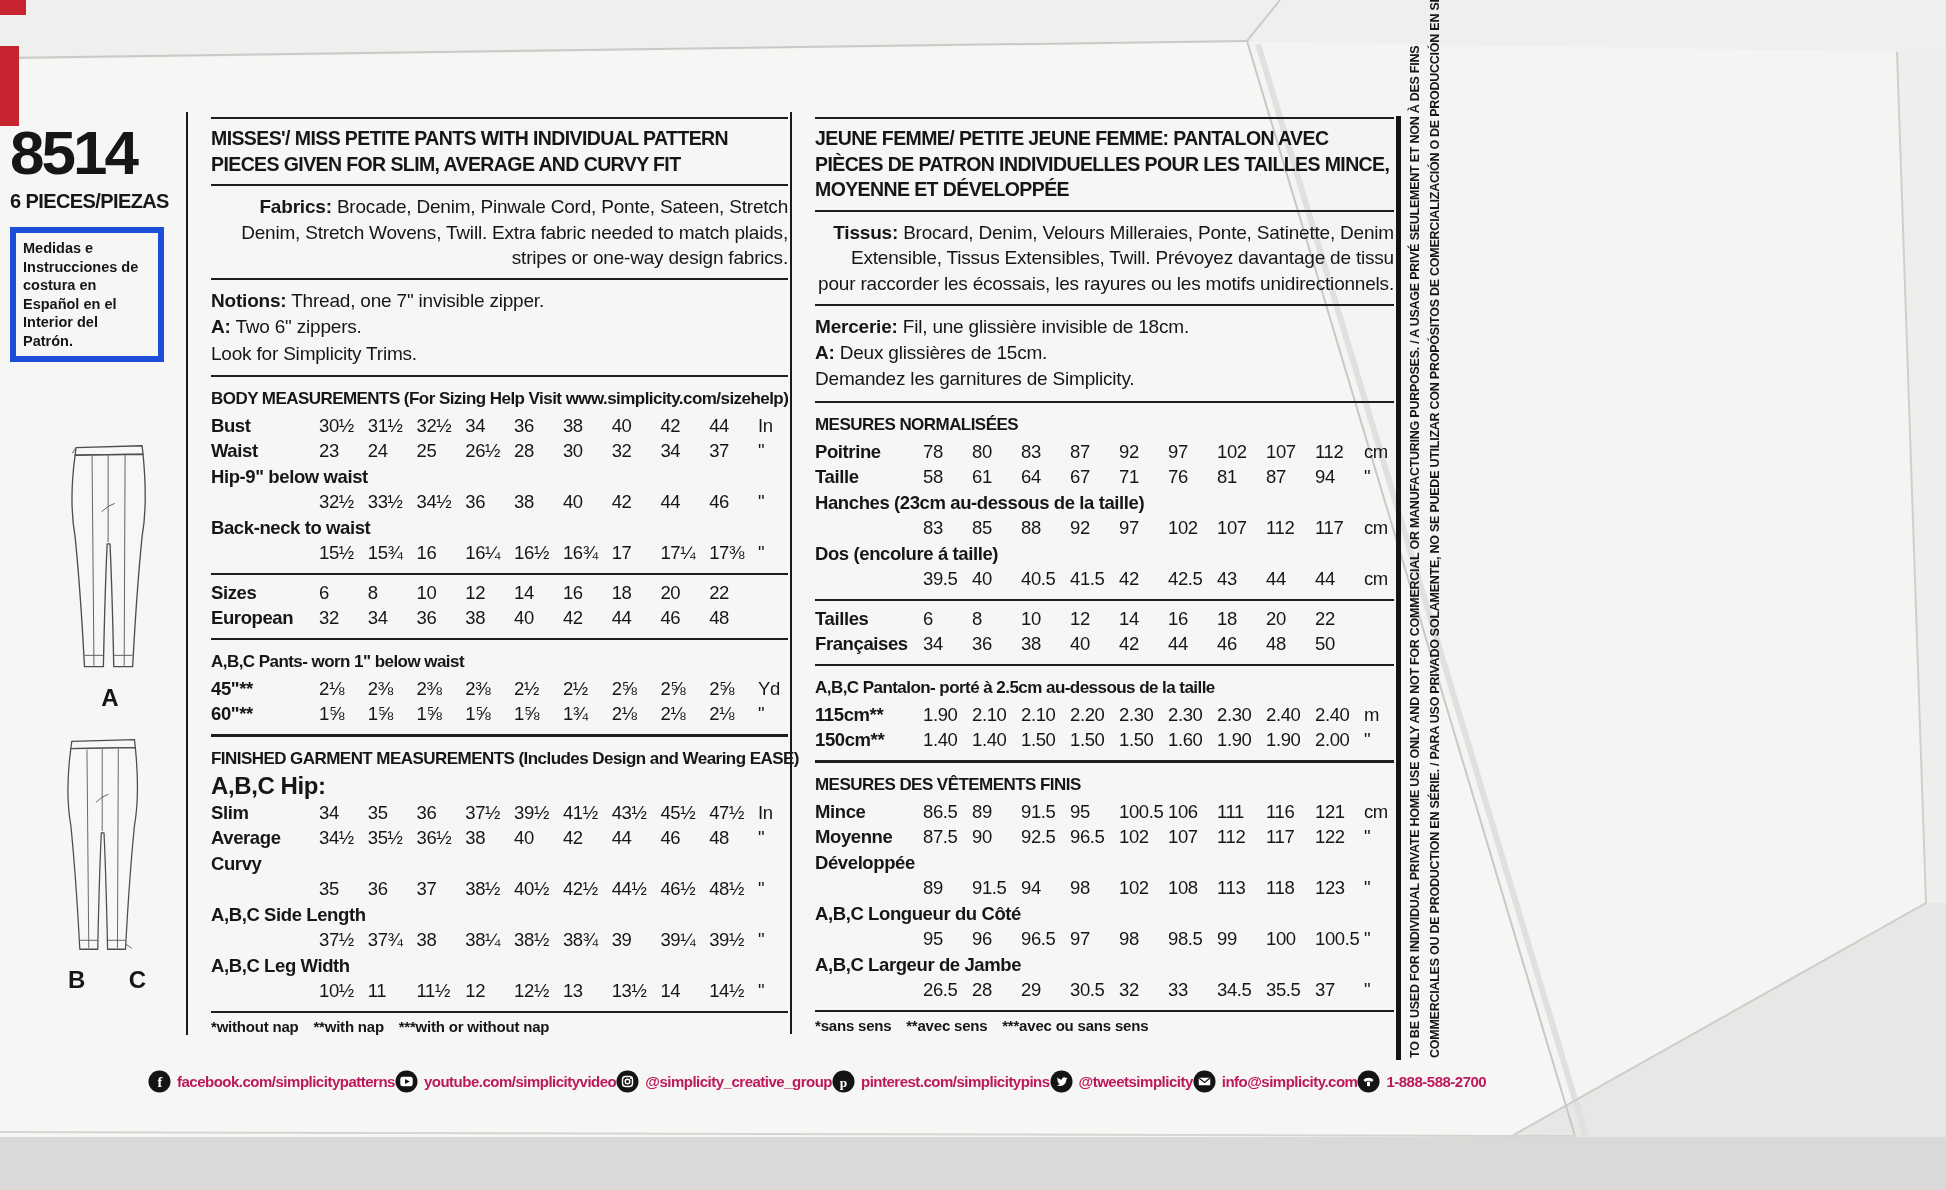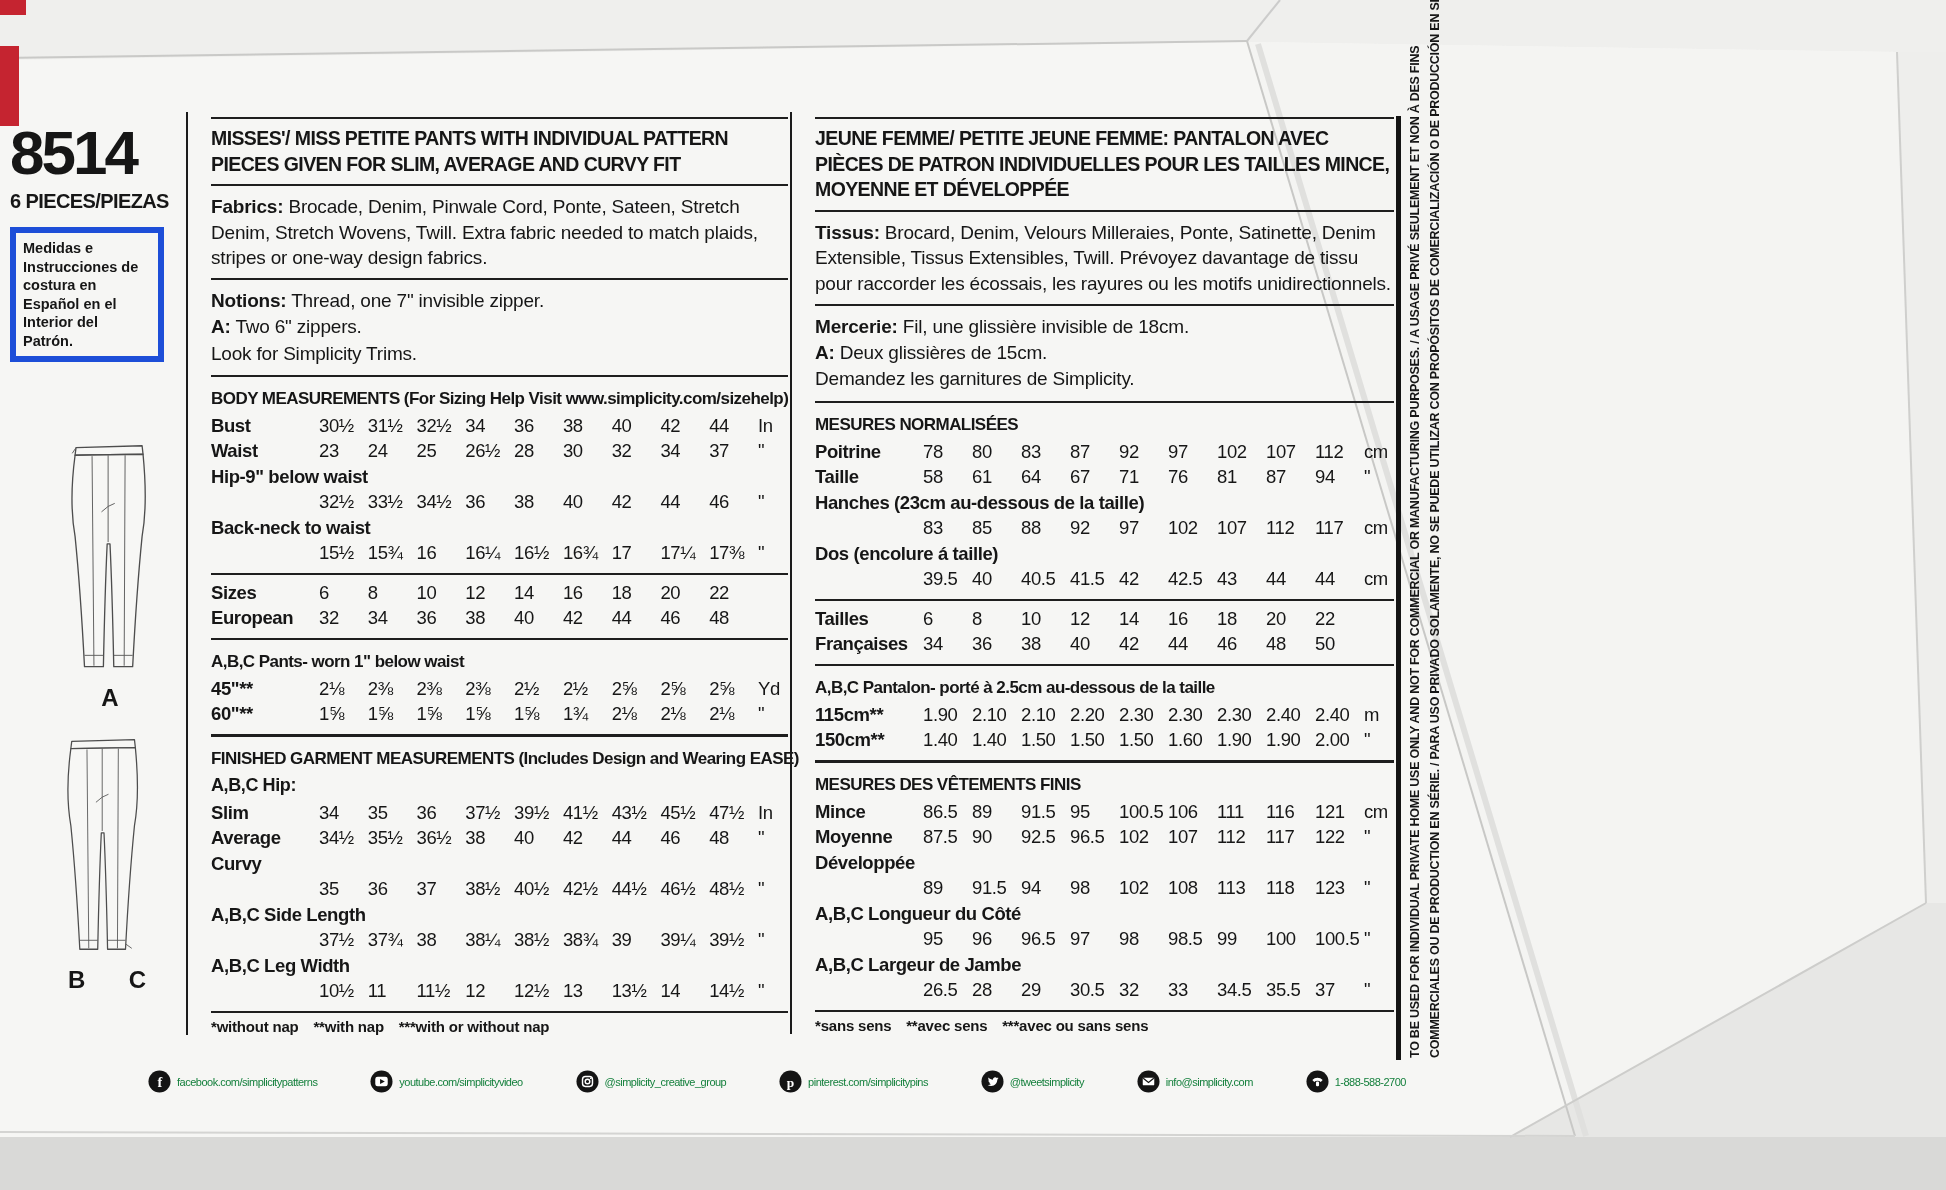--- a/index.html
+++ b/index.html
@@ -24,45 +24,45 @@
   .view-labels{display:flex;justify-content:space-between;padding:0 10px 0 16px;
                font-size:24px;font-weight:bold;margin-top:6px;}
 
   .col{position:absolute;top:112px;z-index:2;border-left:2px solid #1b1b1b;
        padding-left:23px;box-sizing:border-box;}
   .col-en{left:186px;width:602px;}
   .col-fr{left:790px;width:604px;}
   .rule{border:0;border-top:2px solid #1e1e1e;margin:5px 0;}
   .rule.thick{border-top-width:3px;}
   .title{font-size:19.5px;font-weight:bold;letter-spacing:-0.6px;line-height:1.32;margin:7px 0;}
-  .para{font-size:19px;line-height:1.33;letter-spacing:-0.2px;margin:8px 0;}
+  .para{font-size:19px;line-height:1.33;letter-spacing:-0.2px;margin:8px 0;text-align:right;}
   .para b,.line b{font-weight:bold;}
   .lines{margin:8px 0;}
   .line{font-size:19px;line-height:1.38;letter-spacing:-0.2px;}
   .theader{font-size:17px;font-weight:bold;letter-spacing:-0.55px;margin:12px 0 4px;white-space:nowrap;}
-  .tsub{font-size:18px;font-weight:bold;letter-spacing:-0.4px;line-height:25px;}
+  .tsub{font-size:24px;font-weight:bold;letter-spacing:-0.4px;line-height:25px;}
   .tbl{margin:2px 0 7px;}
   .t-row{display:grid;grid-template-columns:108px repeat(9,1fr) 30px;
          font-size:18.5px;line-height:25.5px;letter-spacing:-0.4px;}
   .t-label{font-weight:bold;white-space:nowrap;}
   .t-label-full{font-weight:bold;font-size:18.5px;line-height:25.5px;white-space:nowrap;letter-spacing:-0.4px;}
   .footnote{font-size:15px;font-weight:bold;letter-spacing:-0.2px;margin-top:5px;white-space:pre-wrap;}
 
   .divider-bar{position:absolute;left:1396px;top:116px;width:5px;height:944px;
                background:#141414;z-index:2;}
   .legal{position:absolute;left:1405px;top:1058px;width:942px;z-index:2;
          transform:rotate(-90deg);transform-origin:0 0;
          font-size:12.5px;font-weight:bold;letter-spacing:-0.25px;line-height:1.6;white-space:nowrap;}
 
   .social{position:absolute;left:148px;top:1070px;width:1258px;z-index:2;
           display:flex;justify-content:space-between;align-items:center;white-space:nowrap;}
   .social-item{display:flex;align-items:center;gap:6px;}
   .sicon{width:23px;height:23px;flex:0 0 auto;}
   .sicon svg{display:block;}
-  .slabel{font-size:11px;letter-spacing:-0.5px;color:#15803d;}
+  .slabel{font-size:15px;letter-spacing:-0.5px;color:#be185d;font-weight:bold;}
 </style>
 </head>
 <body>
 
 <div class="page">
 
   <svg class="bg" width="1946" height="1190" viewBox="0 0 1946 1190">
     <rect x="0" y="0" width="1946" height="1190" fill="#f6f6f4"></rect>
     <polygon points="0,0 1946,0 1946,52 1897,52 1247,42 0,60" fill="#efefed"></polygon>
     <polygon points="1247,42 1575,1136 1510,1137 1926,903 1897,52" fill="#f4f4f2"></polygon>

